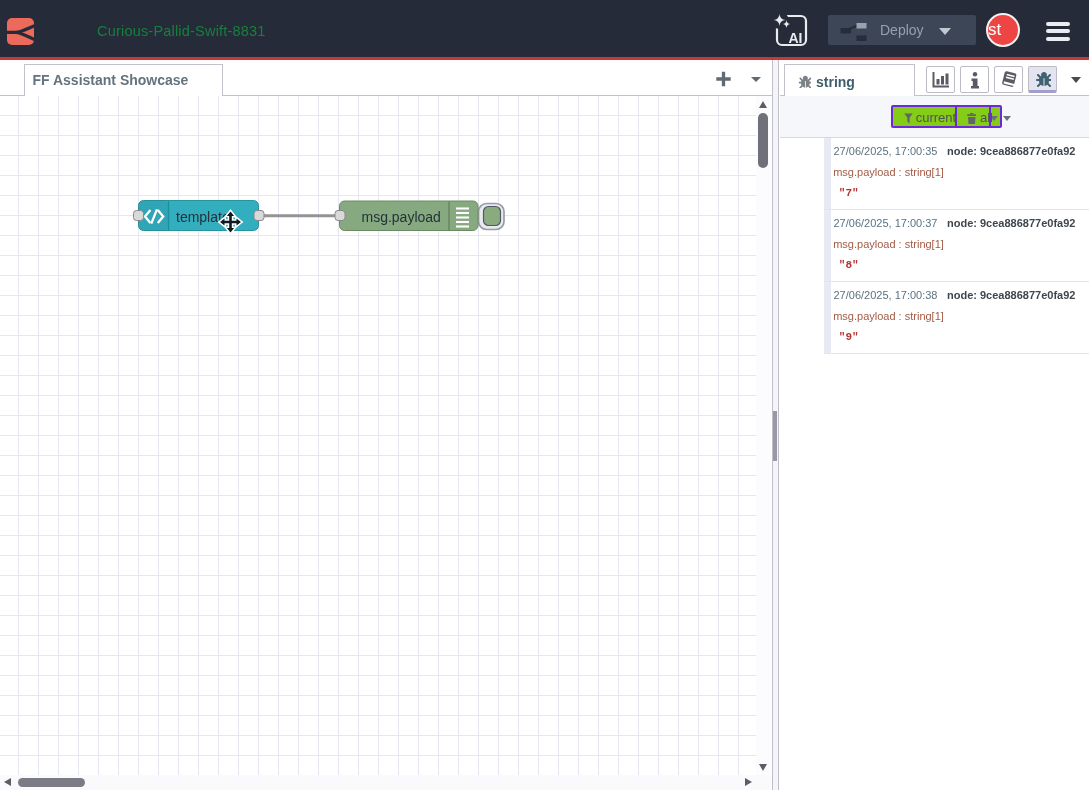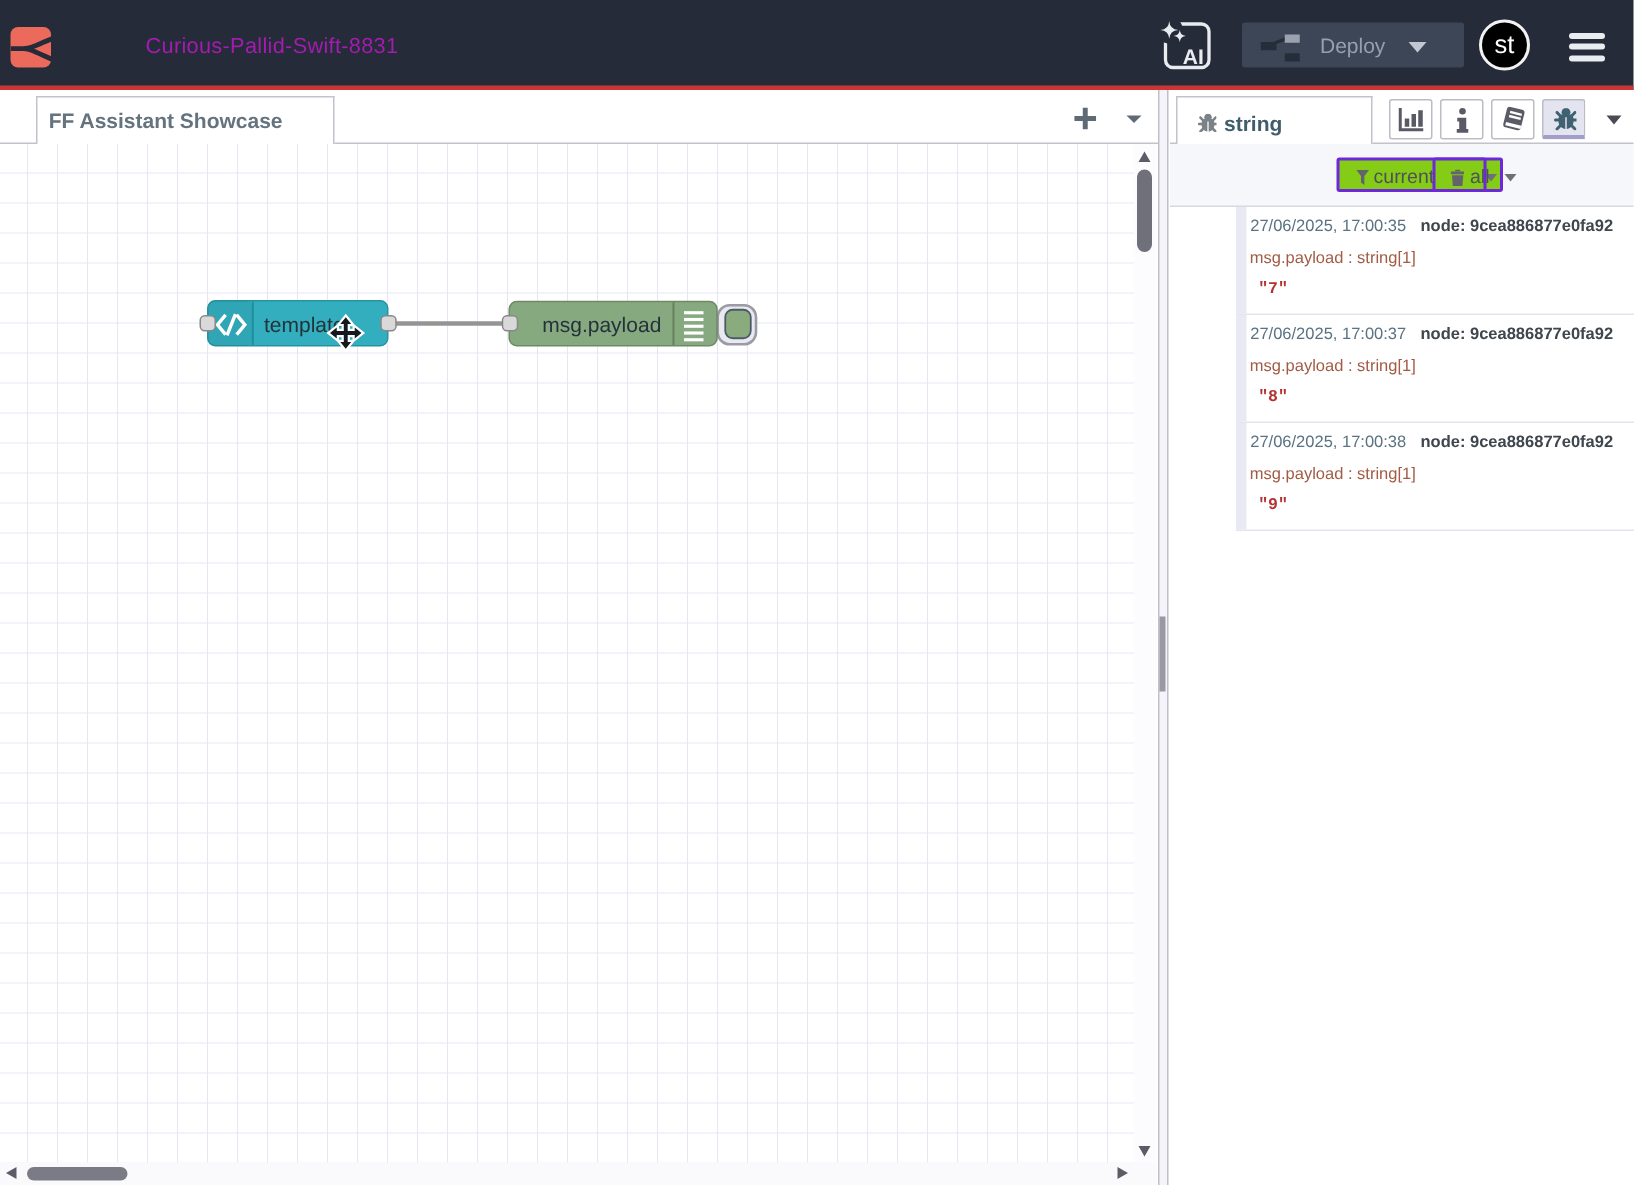--- a/index.html
+++ b/index.html
@@ -5,27 +5,27 @@
   * { margin:0; padding:0; box-sizing:border-box; }
   html,body { width:1089px; height:790px; overflow:hidden; background:#fff;
     font-family:"Liberation Sans", sans-serif; }
   .abs { position:absolute; }
   
   #header { position:absolute; left:0; top:0; width:1089px; height:60px;
     background:#252b38; border-bottom:0; }
   #redline { position:absolute; left:0; top:57px; width:1089px; height:3px; background:#c93636; }
   #logo { position:absolute; left:7px; top:18px; width:27px; height:27px;
     background:#ec6a5b; border-radius:5px; }
-  #title { position:absolute; left:97px; top:22.5px; font-size:14.5px; color:#a21caf; letter-spacing:0.2px; }
+  #title { position:absolute; left:97px; top:22.5px; font-size:14.5px; color:#15803d; letter-spacing:0.2px; }
   #deploy { position:absolute; left:828px; top:15px; width:148px; height:30px;
     background:#3d4656; border-radius:2px; }
   #deploy .txt { position:absolute; left:52px; top:0; line-height:30px; font-size:14px; color:#96a0ad; }
   #avatar { position:absolute; left:986px; top:13px; width:34px; height:34px; border-radius:50%;
-    background:#000000; border:2.5px solid #f2f2f2; color:#fff; font-size:17px;
-    text-align:center; line-height:29px; }
+    background:#ef4444; border:2.5px solid #f2f2f2; color:#fff; font-size:17px;
+    line-height:29px; }
   .hbar { position:absolute; left:1046px; width:23.5px; height:4.4px; border-radius:2px; background:#e9edf2; }
   
   #tabbar { position:absolute; left:0; top:60px; width:772px; height:36px;
     background:#fff; border-bottom:1px solid #c2c2cb; }
   #wstab { position:absolute; left:23.5px; top:64px; width:199px; height:32px;
     background:#fff; border:1px solid #c2c2cb; border-bottom:none; z-index:3;
     font-size:14px; font-weight:bold; color:#64737e; line-height:31px; padding-left:8px; }
   #grid { position:absolute; left:0px; top:96px; width:756px; height:679px;
     background-image:
       linear-gradient(to right,#e7e7f4 1px,transparent 1px),

